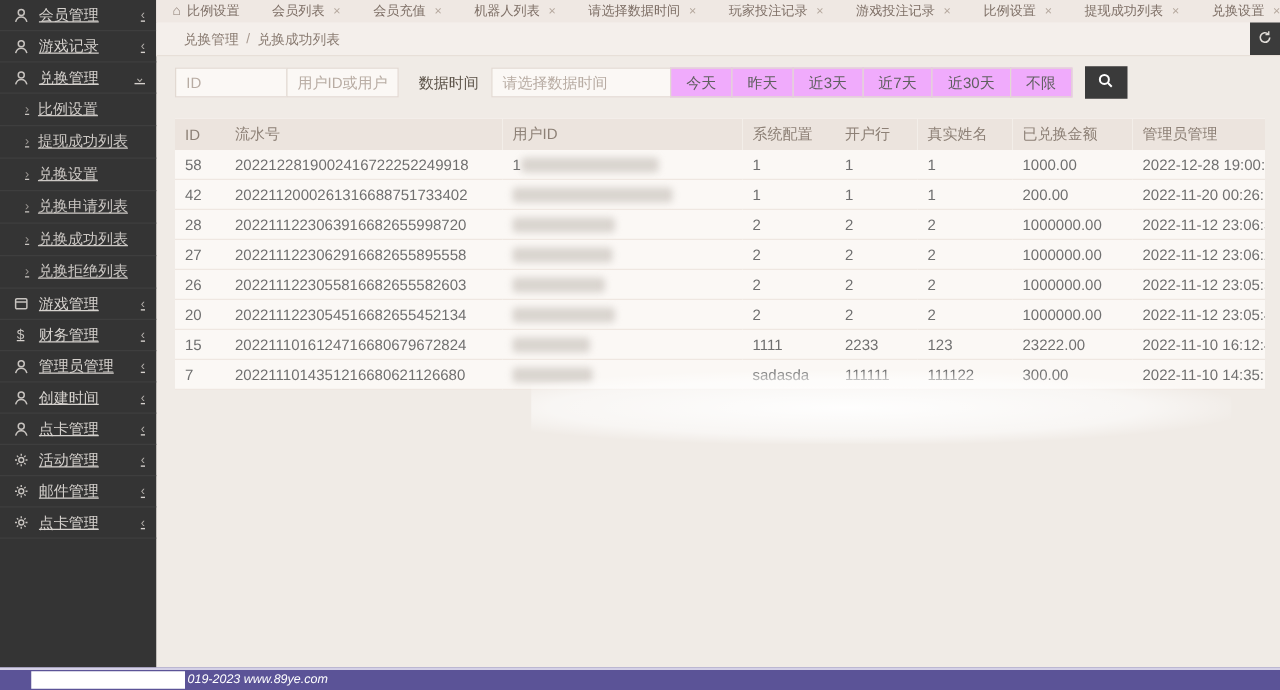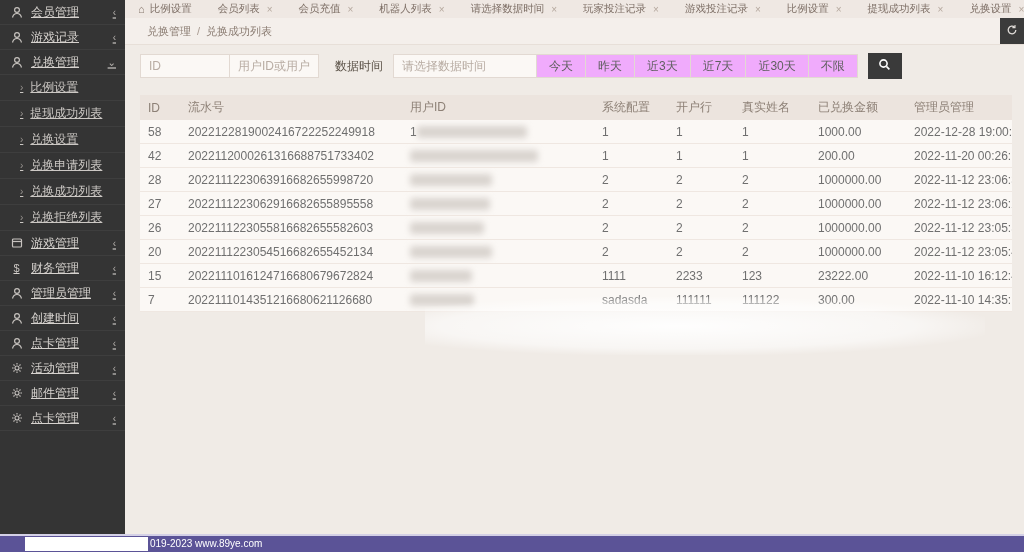--- a/index.html
+++ b/index.html
@@ -59,21 +59,21 @@
   .grid td{height:23px;padding:0 8px;color:#6f6f6f;border-bottom:1px solid #efe7e1;
            white-space:nowrap;overflow:hidden;}
   .blur{display:inline-block;height:12px;border-radius:3px;background:#beb7b0;opacity:.55;
         filter:blur(3px);vertical-align:middle;}
   .smudge{position:absolute;left:300px;top:252px;width:560px;height:58px;pointer-events:none;
           background:radial-gradient(ellipse at 45% 50%, rgba(255,255,255,.95) 0%,
                      rgba(255,255,255,.55) 55%, rgba(255,255,255,0) 75%);}
 
   
   .footer{position:absolute;left:0;bottom:0;width:1024px;height:16px;background:#5b5397;
-          border-top:2px solid #d4d0e6;}
+          border-top:2px solid #d4d0e6;font-style:italic;}
   .footer-patch{position:absolute;left:25px;top:1px;width:123px;height:14px;background:#ffffff;}
   .footer-text{position:absolute;left:150px;top:2px;color:#ffffff;font-size:10px;white-space:nowrap;}
 </style>
 </head>
 <body>
 
 <div class="app">
 
   <aside class="sidebar" id="sidebar">
       <div class="side-item">

